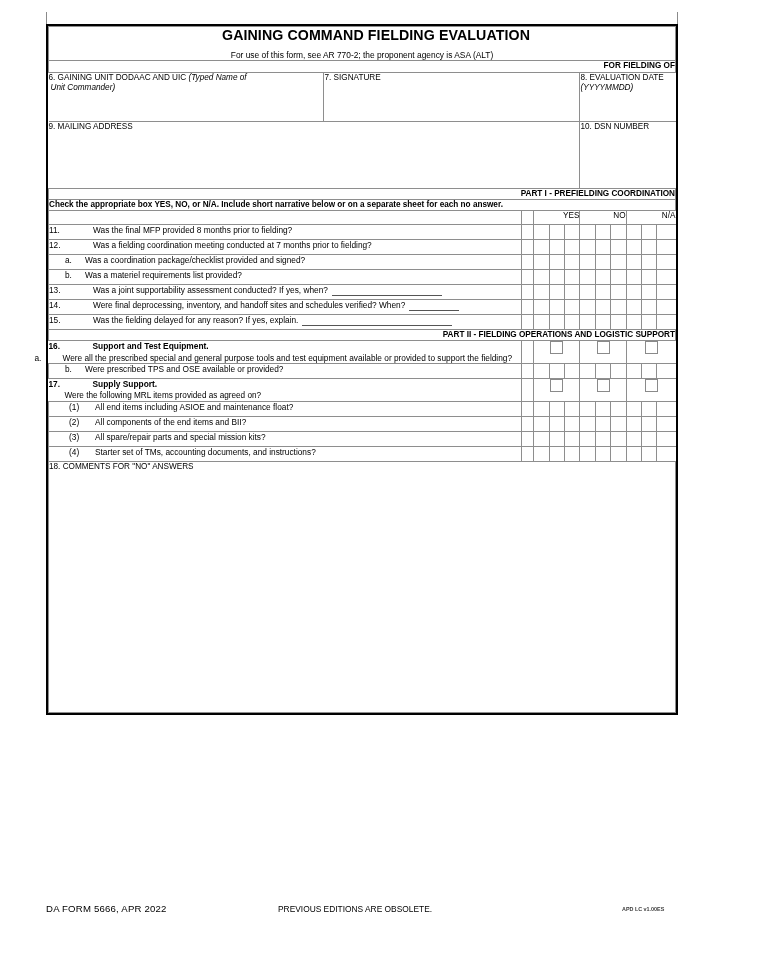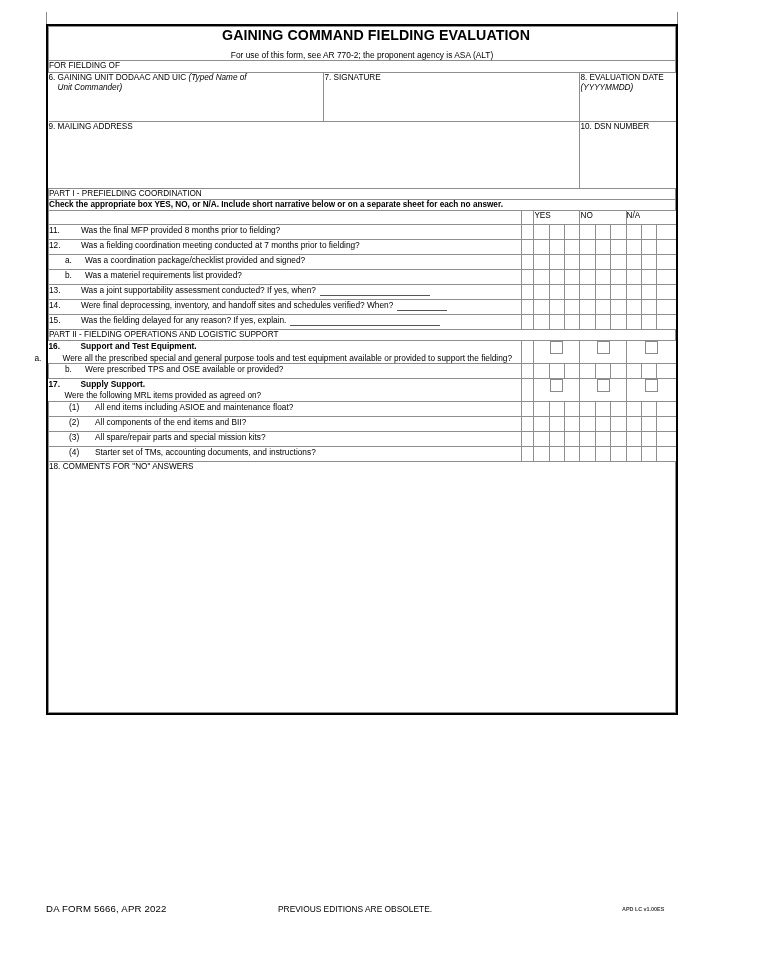--- a/index.html
+++ b/index.html
@@ -75,23 +75,23 @@
     margin: 0 0 5px 0;
     padding-left: 28px;
   }
   .form-subtitle {
     font-size: 8.4px;
     font-weight: normal;
     margin: 0;
   }
 
   .band {
-    text-align: left;
+    text-align: right;
     font-size: 8.6px;
-    font-weight: normal;
+    font-weight: bold;
     padding: 3px 2px 3px 2px;
     border-left: 0;
     border-right: 0;
     border-top: 0;
     border-bottom: 1.4px solid #000;
   }
   .band-part {
     border-top: 1.4px solid #000;
   }
 
@@ -109,35 +109,35 @@
     font-size: 8.3px;
     font-weight: bold;
     padding: 4px 5px 4px 6px;
     border-left: 0;
     border-right: 0;
     border-bottom: 0.8px solid #8e8e8e;
   }
 
   
   .yna-head {
-    text-align: left;
+    text-align: right;
     font-size: 8.4px;
     font-weight: normal;
     padding: 3px 0 2px 0;
     height: 13px;
   }
   .qcell {
     padding: 3px 4px 3px 6px;
     font-size: 8.3px;
     border-left: 0;
   }
   .qrow-h { height: 15px; }
   .qnum {
     display: inline-block;
-    width: 32px;
+    width: 44px;
     font-size: 8.3px;
   }
   .qnum.sub   { width: 20px; padding-left: 16px; }
   .qnum.sub2  { width: 26px; padding-left: 20px; }
   .qtext { font-size: 8.3px; }
   .rule {
     display: inline-block;
     border-bottom: 0.9px solid #555;
     vertical-align: bottom;
     height: 8px;
@@ -255,21 +255,21 @@
 
       <tr>
         <td class="band" colspan="15">FOR FIELDING OF</td>
       </tr>
 
 
       <tr class="h-row2">
         <td class="fld noleft" colspan="3">
           <span>6. GAINING UNIT DODAAC AND UIC</span>
           <span class="ital">(Typed Name of</span><br>
-          <span class="ital" style="padding-left:9px">Unit Commander)</span>
+          <span class="ital" style="padding-left:2px">Unit Commander)</span>
         </td>
         <td class="fld" colspan="6">
           <span>7.  SIGNATURE</span>
         </td>
         <td class="fld noright" colspan="6">
           <span>8.  EVALUATION DATE</span><br>
           <span class="ital">(YYYYMMDD)</span>
         </td>
       </tr>
 

